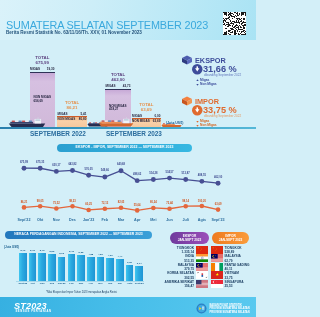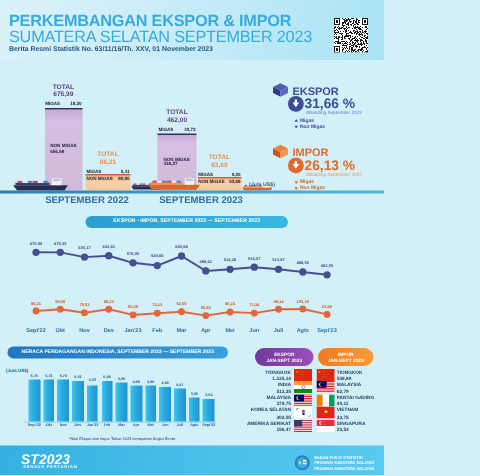--- a/index.html
+++ b/index.html
@@ -59,21 +59,20 @@
         background:linear-gradient(100deg,#36b0e1 0%,#46bde9 45%,#59c9ef 100%);}
   .flogo-m{position:absolute;color:#fff;font-size:9.2px;font-weight:bold;line-height:1;letter-spacing:0.1px;font-style:italic;}
   .flogo-s{position:absolute;color:#fff;font-size:2.7px;font-weight:bold;line-height:1;letter-spacing:0.55px;}
   .bps{position:absolute;color:#fff;font-size:2.6px;font-weight:bold;line-height:1.35;}
 </style>
 </head>
 <body>
 
 <div class="page">
   <div class="hdr">
-    <div class="hdr-t1">PERKEMBANGAN EKSPOR &amp; IMPOR</div>
     <div class="hdr-t2">SUMATERA SELATAN SEPTEMBER 2023</div>
     <div class="hdr-t3">Berita Resmi Statistik No. 63/11/16/Th. XXV, 01 November 2023</div>
     <svg class="qr" viewBox="0 0 37 37" shape-rendering="crispEdges">
         <rect width="37" height="37" fill="#fff"></rect>
         <rect x="0" y="0" width="1" height="1" fill="#1b1b1b"></rect>
         <rect x="1" y="0" width="1" height="1" fill="#1b1b1b"></rect>
         <rect x="2" y="0" width="1" height="1" fill="#1b1b1b"></rect>
         <rect x="3" y="0" width="1" height="1" fill="#1b1b1b"></rect>
         <rect x="4" y="0" width="1" height="1" fill="#1b1b1b"></rect>
         <rect x="5" y="0" width="1" height="1" fill="#1b1b1b"></rect>
@@ -809,21 +808,21 @@
         <path d="M2 6 L12 1 L22 6 L12 11 Z" fill="#f4803f"></path>
         <path d="M2 6 L12 11 L12 19 L2 14 Z" fill="#c9561f"></path>
         <path d="M22 6 L12 11 L12 19 L22 14 Z" fill="#f2954f"></path>
       </svg>
     <div class="st-title i" style="left:195px;top:97.5px;">IMPOR</div>
     <svg style="position:absolute;left:192px;top:105.0px;width:10.5px;height:10.5px;" viewBox="0 0 20 20">
         <circle cx="10.00" cy="10.00" r="10.00" fill="#e06a2e"></circle>
         <rect x="8.60" y="4.50" width="2.80" height="5.50" fill="#ffffff"></rect>
         <path d="M 5.80 8.20 L 14.20 8.20 L 10.00 14.20 Z" fill="#ffffff"></path>
       </svg>
-    <div class="st-val i" style="left:203px;top:105.5px;">26,13 %</div>
+    <div class="st-val i" style="left:203px;top:105.5px;">33,75 %</div>
     <div class="st-note i" style="left:204px;top:115.0px;">dibanding September 2022</div>
     <svg style="position:absolute;left:196px;top:119.50px;width:3px;height:3px;" viewBox="0 0 10 10">
         <path d="M1 3 L9 3 L5 9 Z" fill="#e06a2e"></path>
       </svg>
     <div class="st-item i" style="left:200px;top:119.50px;">Migas</div>
     <svg style="position:absolute;left:196px;top:123.70px;width:3px;height:3px;" viewBox="0 0 10 10">
         <path d="M1 3 L9 3 L5 9 Z" fill="#e06a2e"></path>
       </svg>
     <div class="st-item i" style="left:200px;top:123.70px;">Non Migas</div>
   </div>

